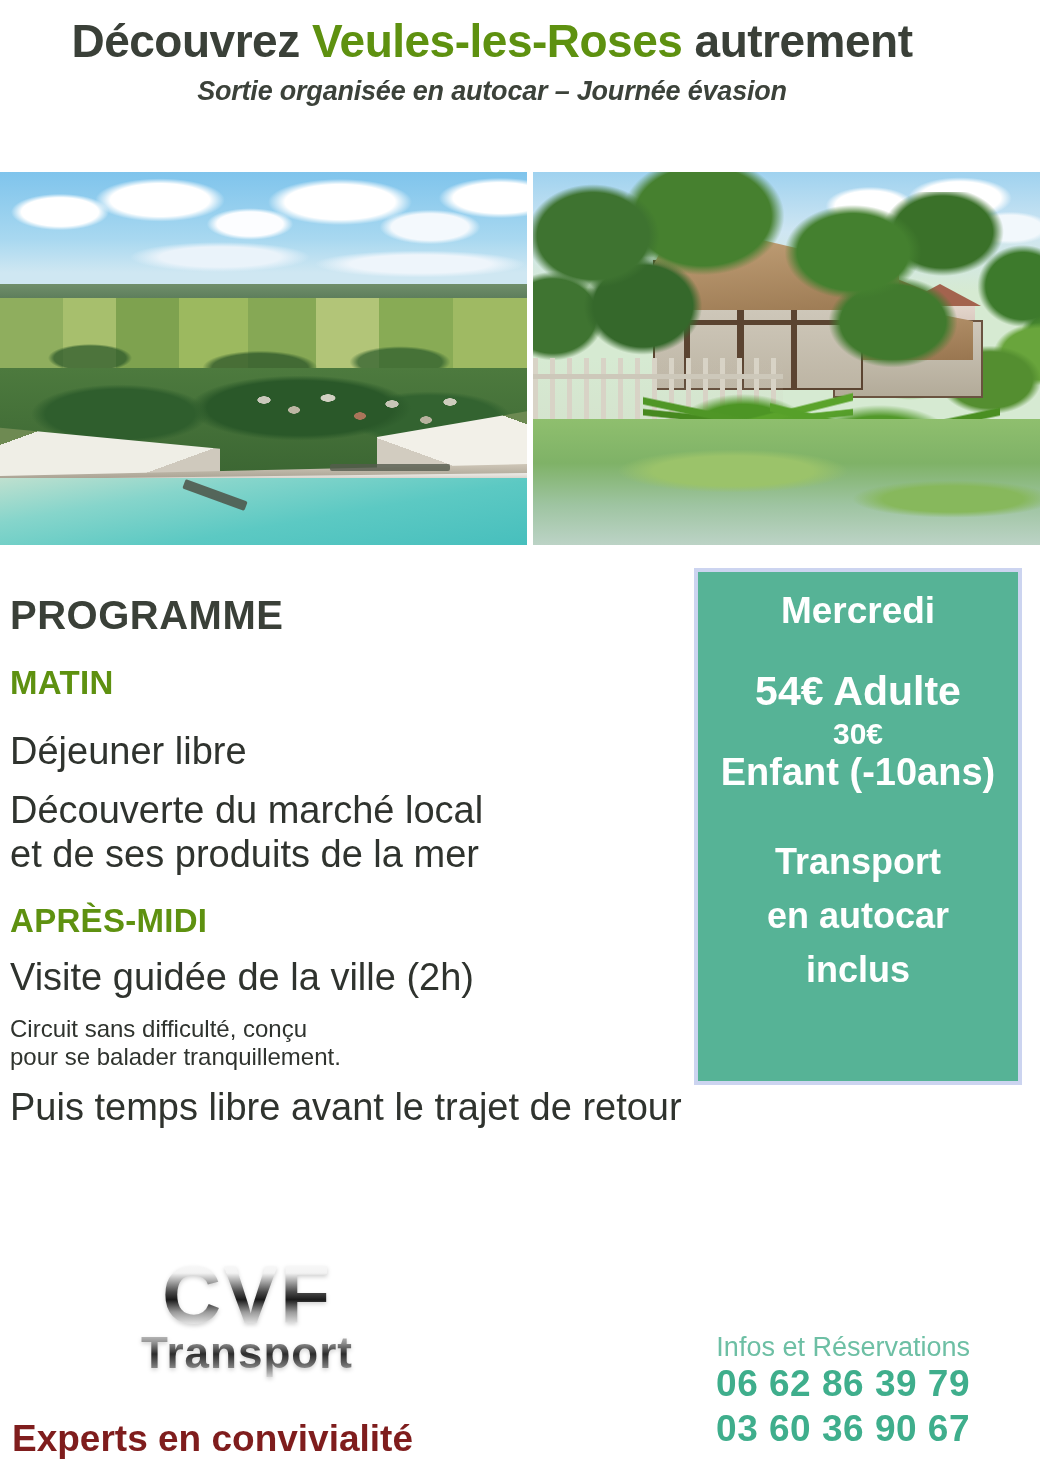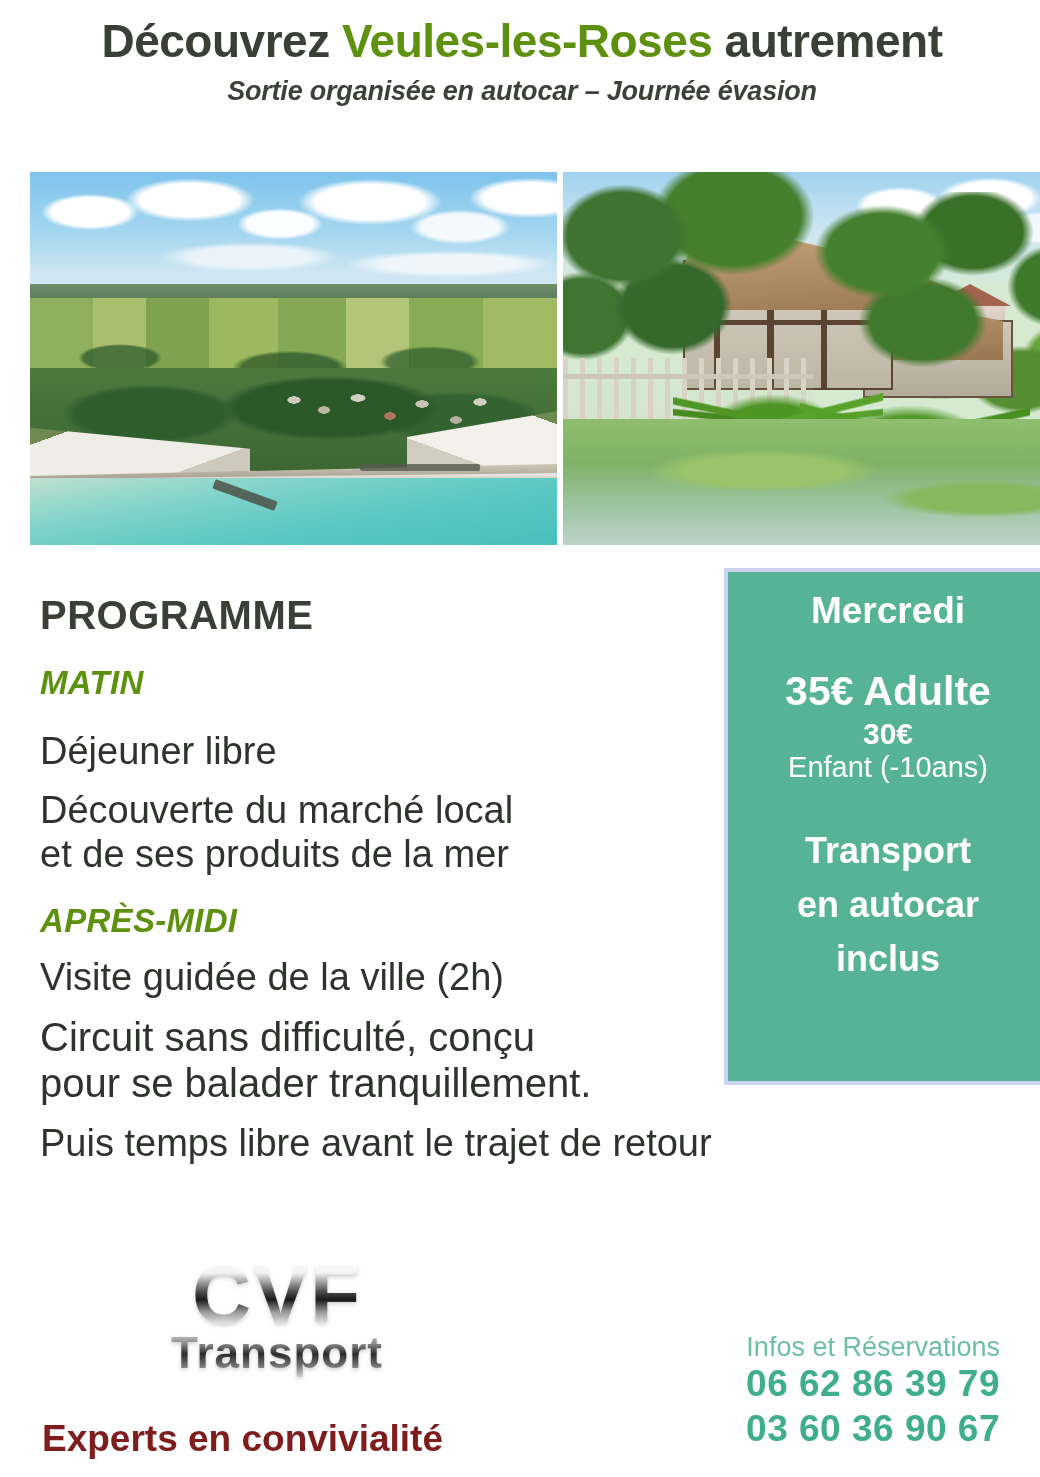--- a/index.html
+++ b/index.html
@@ -4,21 +4,21 @@
 <style>
   html,body{margin:0;padding:0;}
   body{
     width:1040px;height:1477px;
     background:#ffffff;
     font-family:"Liberation Sans", sans-serif;
     color:#3a4038;
     overflow:hidden;
     position:relative;
   }
-  .poster{position:relative;width:984px;height:1477px;background:#fff;margin-left:30px;}
+  .poster{position:relative;width:984px;height:1477px;background:#fff;}
 
   
   .header{padding:18px 6px 0 6px;text-align:center;}
   .title{
     font-size:46px;font-weight:bold;letter-spacing:-0.5px;
     line-height:1.0;white-space:nowrap;color:#3a4038;
   }
   .title .accent{color:#5e9110;}
   .subtitle{
     margin-top:12px;font-size:27px;font-style:italic;font-weight:bold;
@@ -238,41 +238,41 @@
     position:absolute;bottom:78px;right:-4px;width:120px;height:26px;
     background:linear-gradient(#cfc5b2,#a1977f);transform:rotate(-10deg);
   }
 
   
   .prog{position:absolute;top:593px;left:10px;width:690px;}
   .prog h2{
     margin:0;font-size:40px;font-weight:bold;letter-spacing:.5px;color:#3a4038;
   }
   .sec-head{
-    margin-top:26px;font-size:33px;font-weight:bold;color:#5e9110;letter-spacing:.3px;font-style:italic;
+    margin-top:26px;font-size:33px;font-weight:bold;color:#5e9110;letter-spacing:.3px;
   }
   .line{
     margin-top:16px;font-size:38px;line-height:1.14;color:#2f332e;font-weight:400;
   }
-  .line.small{font-size:40px;}
+  .line.small{font-size:24px;}
   .line.big{font-size:38px;}
   .sp-lg{margin-top:28px;}
 
   
   .infobox{
     position:absolute;top:568px;left:694px;width:328px;height:517px;
     background:#56b396;border:4px solid #ccd4f0;box-sizing:border-box;
     color:#ffffff;text-align:center;
     display:flex;flex-direction:column;align-items:center;
     padding-top:18px;
   }
   .ib-date{font-size:37px;font-weight:bold;line-height:1.12;}
   .ib-price{font-size:41px;font-weight:bold;margin-top:38px;line-height:1.1;}
   .ib-price2{font-size:30px;font-weight:bold;line-height:1.15;margin-top:2px;}
-  .ib-child{font-size:29px;font-weight:normal;line-height:1.15;}
+  .ib-child{font-size:38px;font-weight:bold;line-height:1.15;}
   .ib-transport{font-size:36px;font-weight:bold;line-height:1.5;margin-top:40px;}
 
   
   .logo{position:absolute;top:1256px;left:122px;width:250px;text-align:center;}
   .logo .cvf{
     font-size:82px;font-weight:bold;letter-spacing:2px;line-height:.95;
     background:linear-gradient(180deg,#ffffff 0%,#f2f2f2 22%,#4a4a4a 46%,#1a1a1a 56%,#9a9a9a 72%,#e8e8e8 88%,#c9c9c9 100%);
     -webkit-background-clip:text;background-clip:text;color:transparent;
     filter:drop-shadow(0 2px 2px rgba(0,0,0,.18));
   }
@@ -357,21 +357,21 @@
       <span>Circuit sans difficulté, conçu</span><br>
       <span>pour se balader tranquillement.</span>
     </div>
     <div class="line big">Puis temps libre avant le trajet de retour</div>
   </div>
 
   <div class="infobox">
     <div class="ib-date">
       <span>Mercredi</span><br>
     </div>
-    <div class="ib-price">35€ Adulte</div>
+    <div class="ib-price">54€ Adulte</div>
     <div class="ib-price2">30€</div>
     <div class="ib-child">Enfant (-10ans)</div>
     <div class="ib-transport">
       <span>Transport</span><br>
       <span>en autocar</span><br>
       <span>inclus</span>
     </div>
   </div>
 
   <div class="logo">

